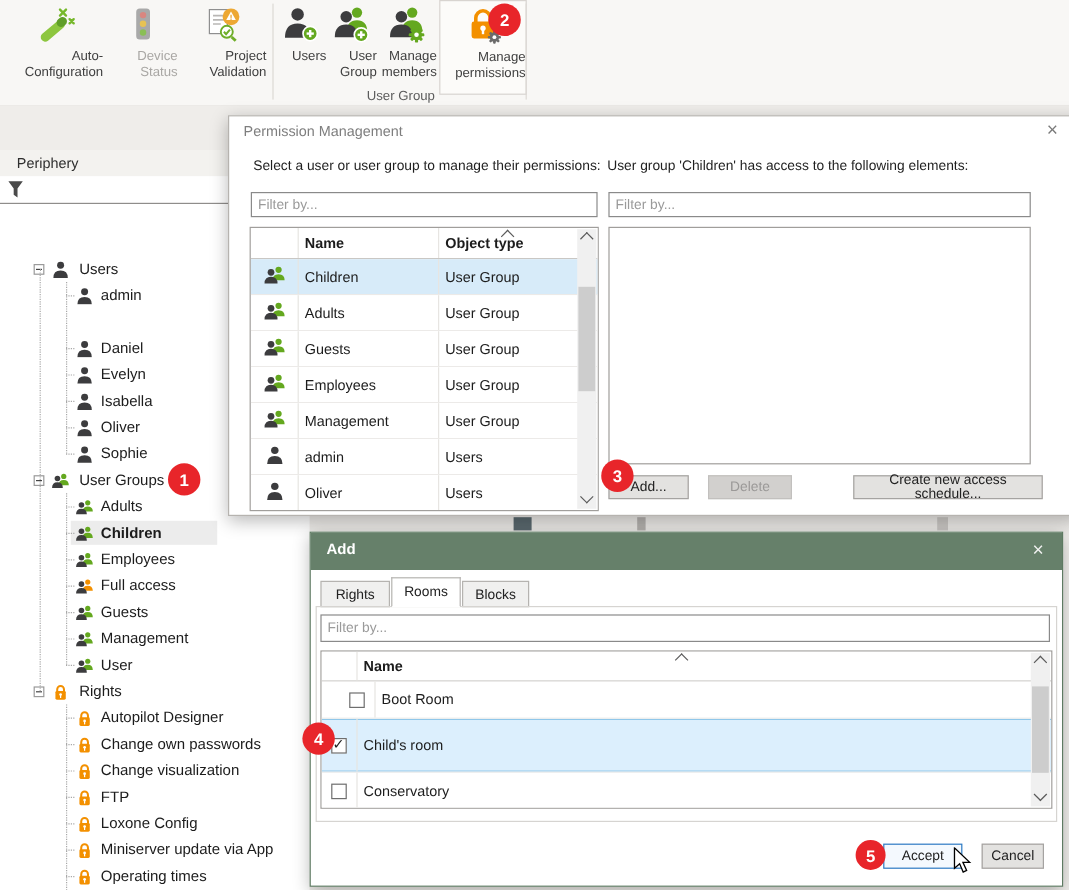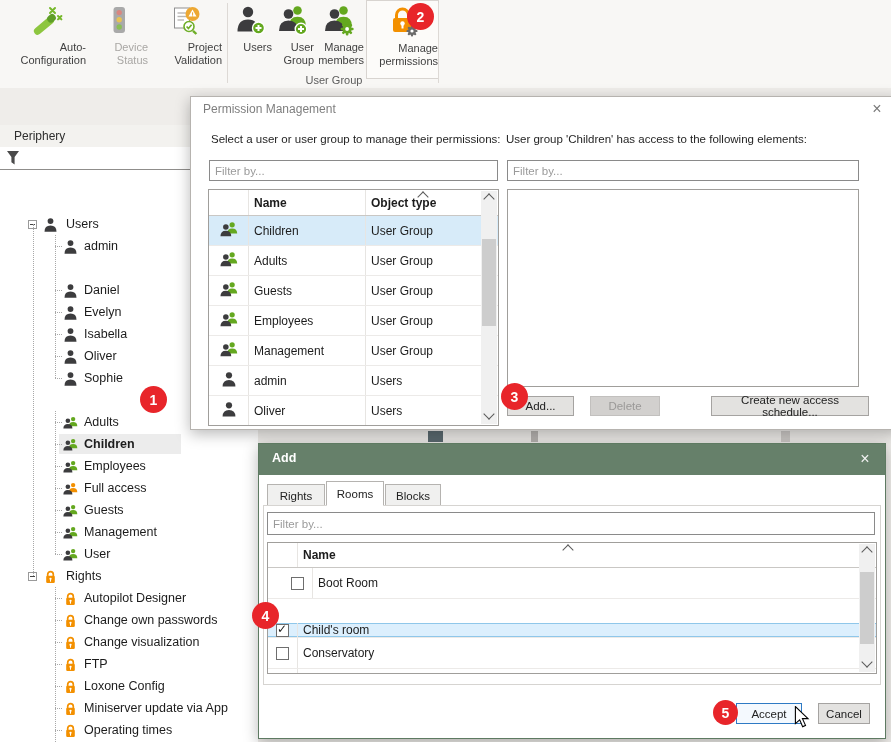--- a/index.html
+++ b/index.html
@@ -304,20 +304,34 @@
         <div class="tree-row lvl1" style="top: 198px;">
           <div class="doth" style="left: 55px; width: 7px; top: 11px;"></div>
           <span class="ic"><svg viewBox="0 0 16 16" xmlns="http://www.w3.org/2000/svg" width="15" height="15">
               <g fill="#3c3c3e">
                 <circle cx="8" cy="4.3" r="3.1"></circle>
                 <path d="M1.6 15.6 Q1.6 9 8 9 T14.4 15.6 Z"></path>
               </g>
             </svg></span>
           <span class="lab">Sophie</span>
         </div>
+        <div class="tree-row lvl0" style="top: 220px;">
+          <div class="expand-box"></div>
+          <span class="ic"><svg viewBox="0 0 20 17" xmlns="http://www.w3.org/2000/svg" width="15" height="15">
+              <g fill="#64a81f">
+                <circle cx="13.5" cy="3.9" r="2.9"></circle>
+                <path d="M7.9 13.6 Q7.9 7.9 13.5 7.9 T19.1 13.6 Z"></path>
+              </g>
+              <g fill="#3c3c3e">
+                <circle cx="6.5" cy="6.2" r="3.1"></circle>
+                <path d="M0.5 16.6 Q0.5 10.4 6.5 10.4 T12.5 16.6 Z"></path>
+              </g>
+            </svg></span>
+          <span class="lab">User Groups</span>
+        </div>
         <div class="tree-row lvl1" style="top: 242px;">
           <div class="doth" style="left: 55px; width: 7px; top: 11px;"></div>
           <span class="ic"><svg viewBox="0 0 20 17" xmlns="http://www.w3.org/2000/svg" width="15" height="15">
               <g fill="#64a81f">
                 <circle cx="13.5" cy="3.9" r="2.9"></circle>
                 <path d="M7.9 13.6 Q7.9 7.9 13.5 7.9 T19.1 13.6 Z"></path>
               </g>
               <g fill="#3c3c3e">
                 <circle cx="6.5" cy="6.2" r="3.1"></circle>
                 <path d="M0.5 16.6 Q0.5 10.4 6.5 10.4 T12.5 16.6 Z"></path>
@@ -656,21 +670,21 @@
           <div class="trow head" style="height: 25px;">
             <div class="cell" style="width: 30px; flex: 0 0 30px;"></div>
             <div class="cell last" style="width: 563px; flex: 0 0 563px; font-weight: bold;">Name</div>
           </div>
           <div class="trow" style="height: 31px; justify-content: flex-end;">
             <div class="cell" style="width: 30px; flex: 0 0 30px; justify-content: center; border-right: 1px solid rgb(231, 229, 226);">
               <div class="checkbox"></div>
             </div>
             <div class="cell last" style="width: 563px; flex: 0 0 563px;">Boot Room</div>
           </div>
-          <div class="trow selblue2" style="height: 15px; margin-top: 24px;">
+          <div class="trow selblue2" style="height: 45px;">
             <div class="cell" style="width: 30px; flex: 0 0 30px; justify-content: center; border-right: 1px solid rgb(231, 229, 226);">
               <div class="checkbox checked"></div>
             </div>
             <div class="cell last" style="width: 563px; flex: 0 0 563px;">Child's room</div>
           </div>
           <div class="trow" style="height: 31px;">
             <div class="cell" style="width: 30px; flex: 0 0 30px; justify-content: center; border-right: 1px solid rgb(231, 229, 226);">
               <div class="checkbox"></div>
             </div>
             <div class="cell last" style="width: 563px; flex: 0 0 563px;">Conservatory</div>

